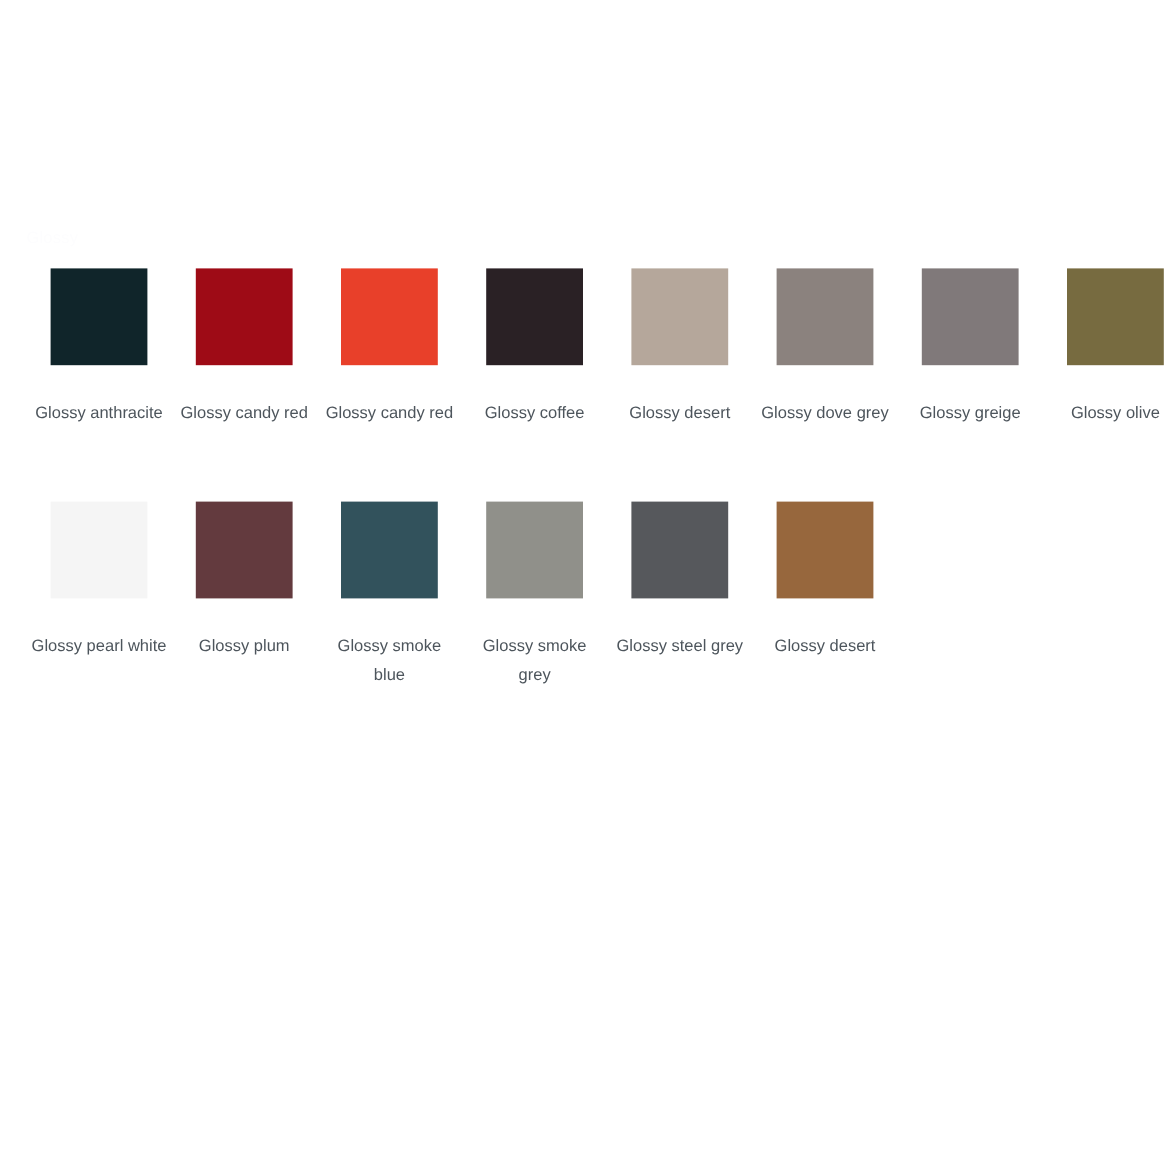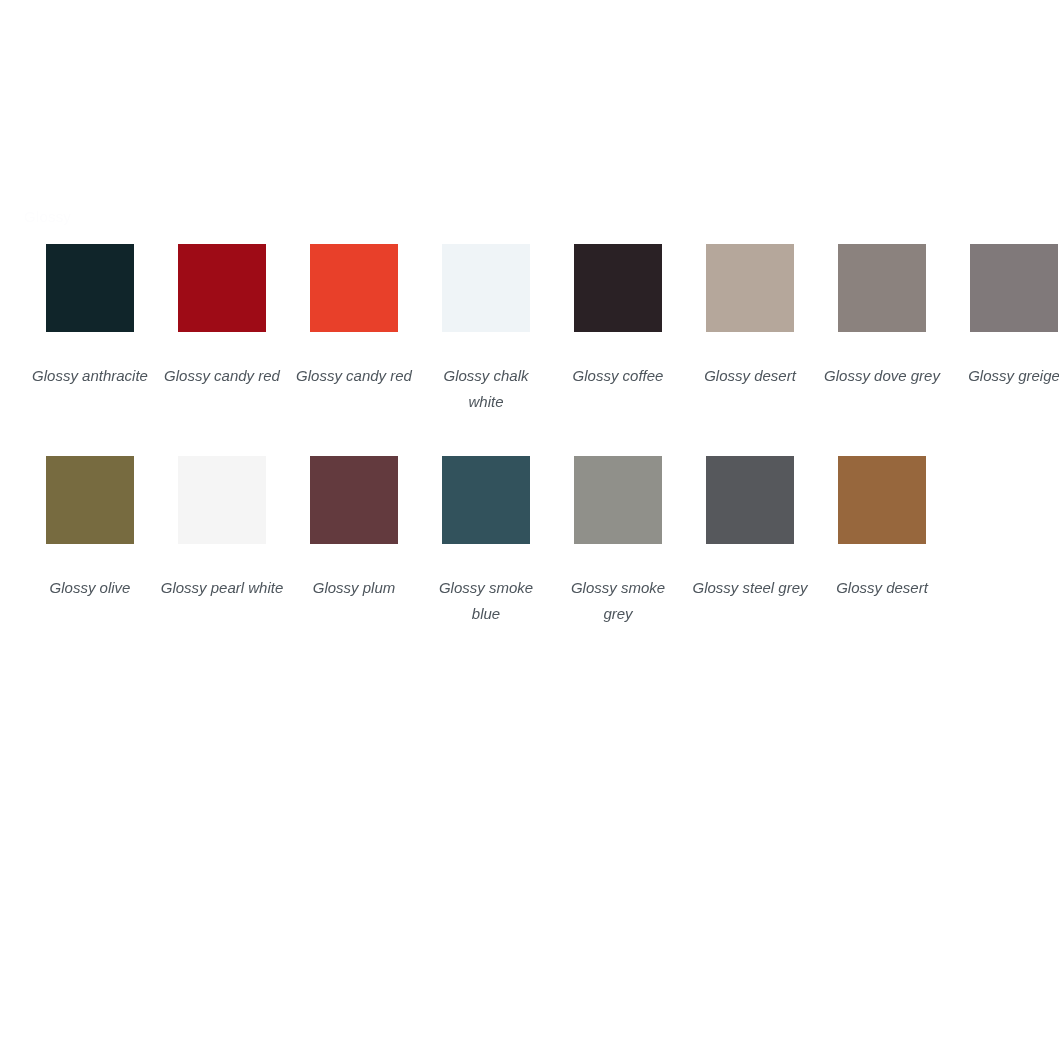--- a/index.html
+++ b/index.html
@@ -48,21 +48,20 @@
     column-gap: 0px;
     row-gap: 0px;
   }
 
   .swatch-cell {
     width: 132px;
     display: flex;
     flex-direction: column;
     align-items: center;
     cursor: pointer;
-    font-style: italic;
   }
 
   .swatch-chip {
     width: 88px;
     height: 88px;
     display: block;
     border: 0;
     border-radius: 0;
     flex: 0 0 auto;
   }
@@ -90,24 +89,20 @@
         <span class="swatch-chip" style="background-color: rgb(16, 37, 42);"></span>
         <span class="swatch-label">Glossy anthracite</span>
       </div>
       <div class="swatch-cell">
         <span class="swatch-chip" style="background-color: rgb(158, 11, 22);"></span>
         <span class="swatch-label">Glossy candy red</span>
       </div>
       <div class="swatch-cell">
         <span class="swatch-chip" style="background-color: rgb(232, 64, 42);"></span>
         <span class="swatch-label">Glossy candy red</span>
-      </div>
-      <div class="swatch-cell">
-        <span class="swatch-chip" style="background-color: rgb(239, 244, 247);"></span>
-        <span class="swatch-label">Glossy chalk white</span>
       </div>
       <div class="swatch-cell">
         <span class="swatch-chip" style="background-color: rgb(42, 33, 37);"></span>
         <span class="swatch-label">Glossy coffee</span>
       </div>
       <div class="swatch-cell">
         <span class="swatch-chip" style="background-color: rgb(181, 167, 155);"></span>
         <span class="swatch-label">Glossy desert</span>
       </div>
       <div class="swatch-cell">

